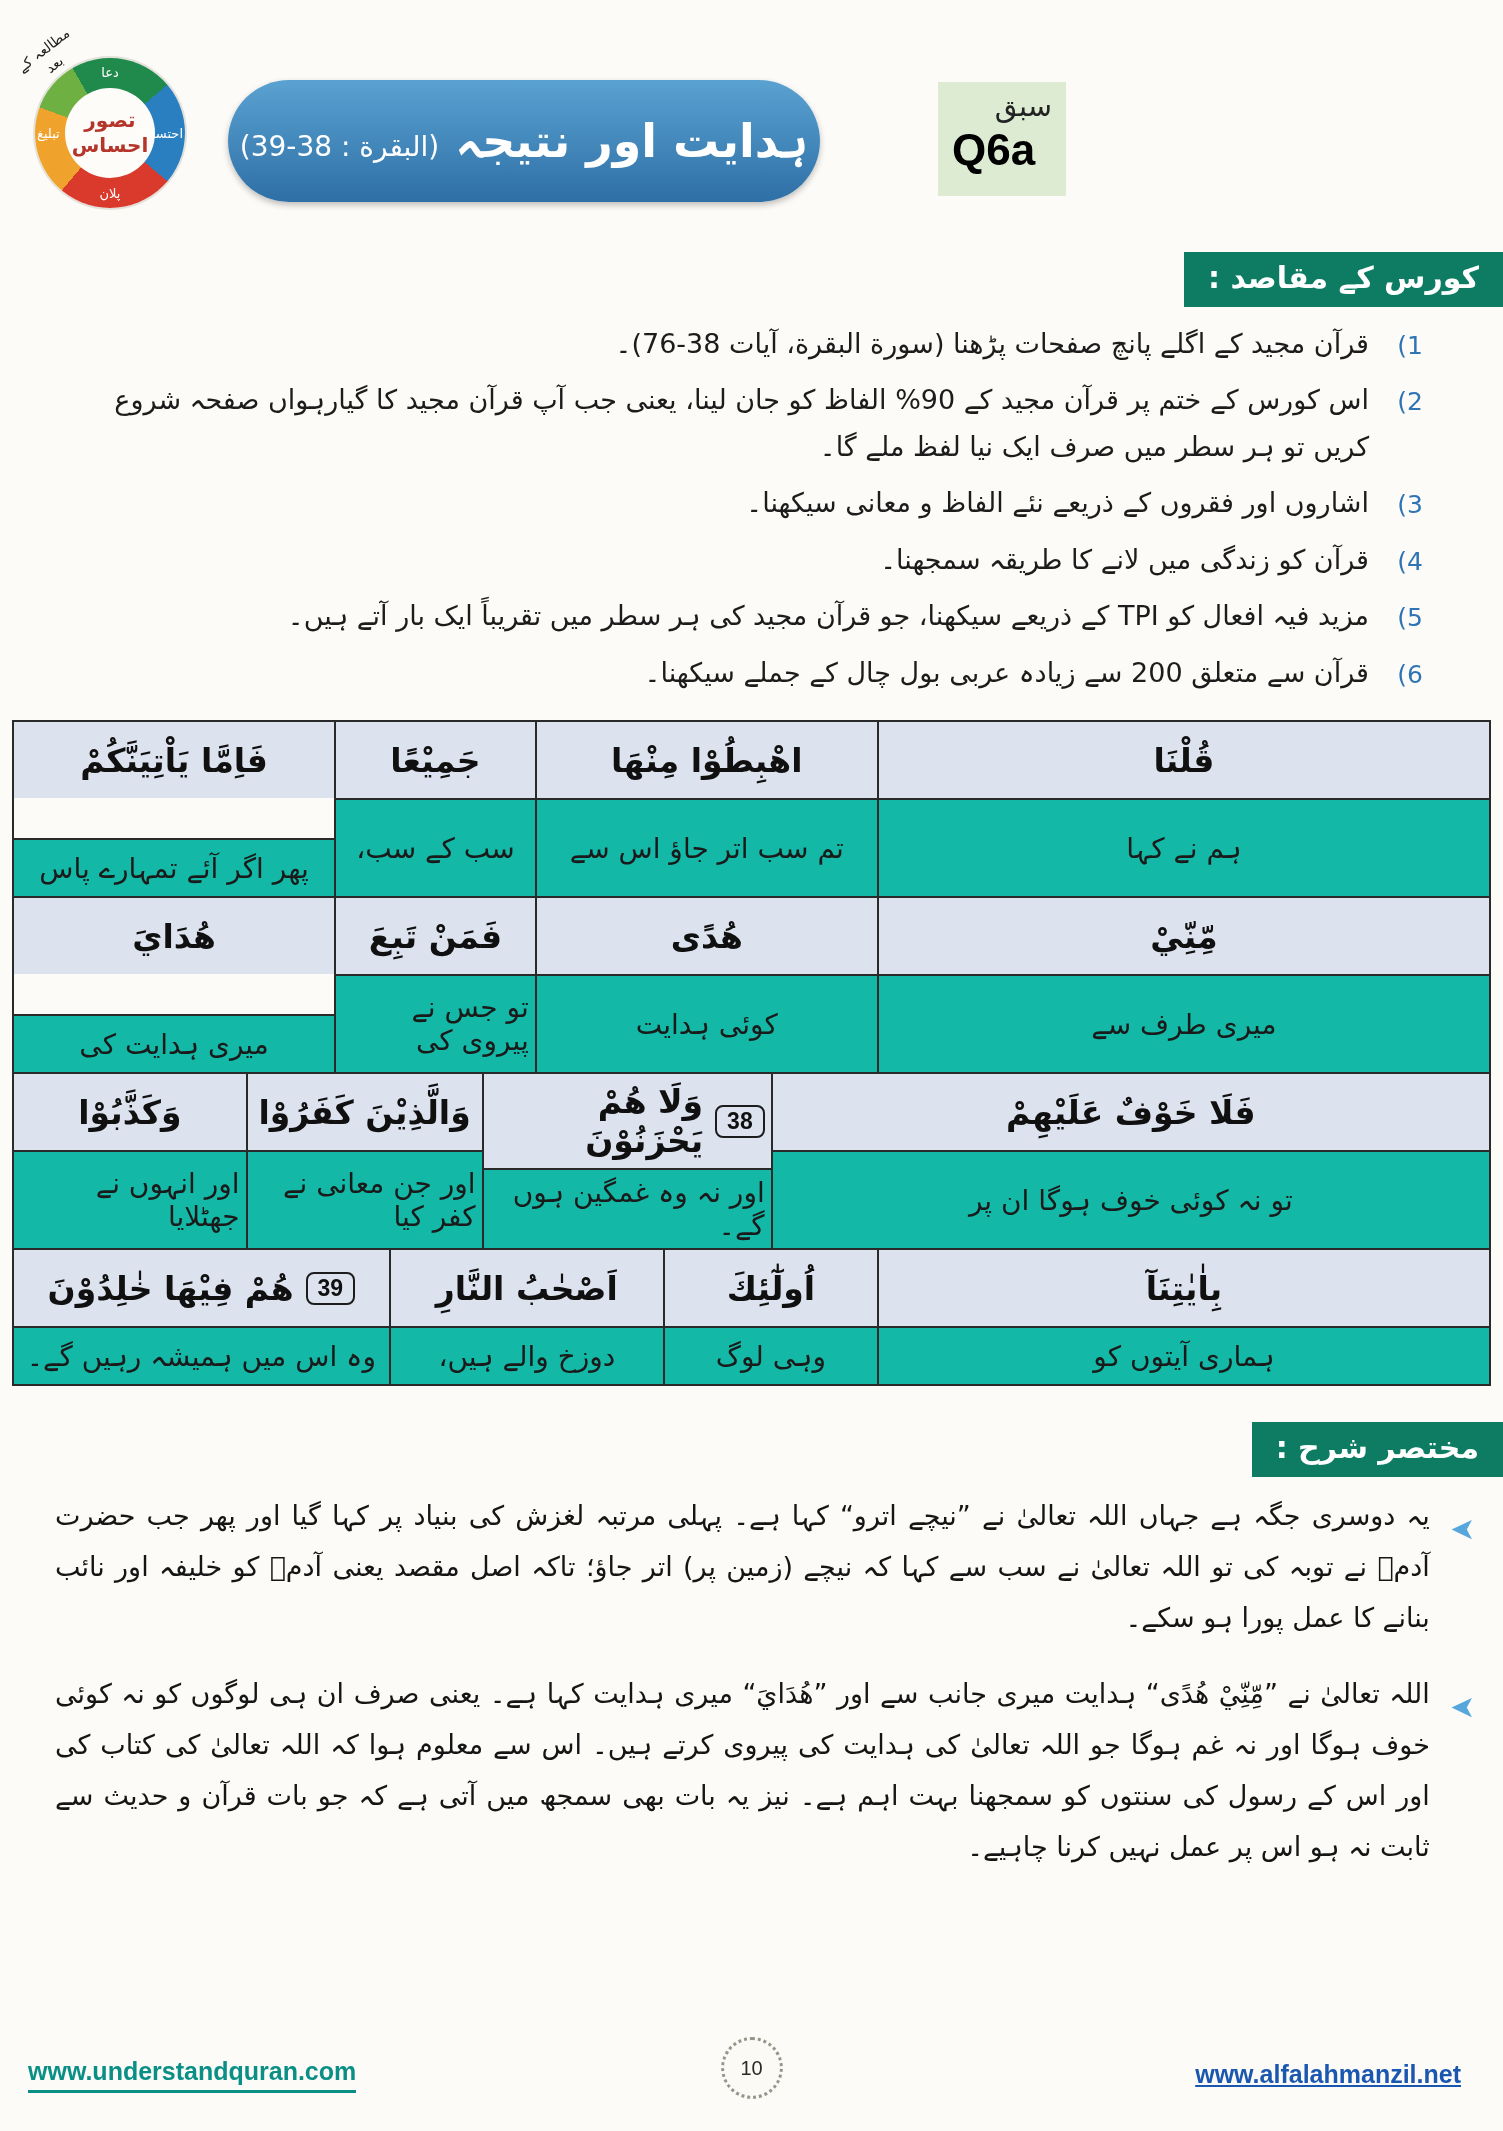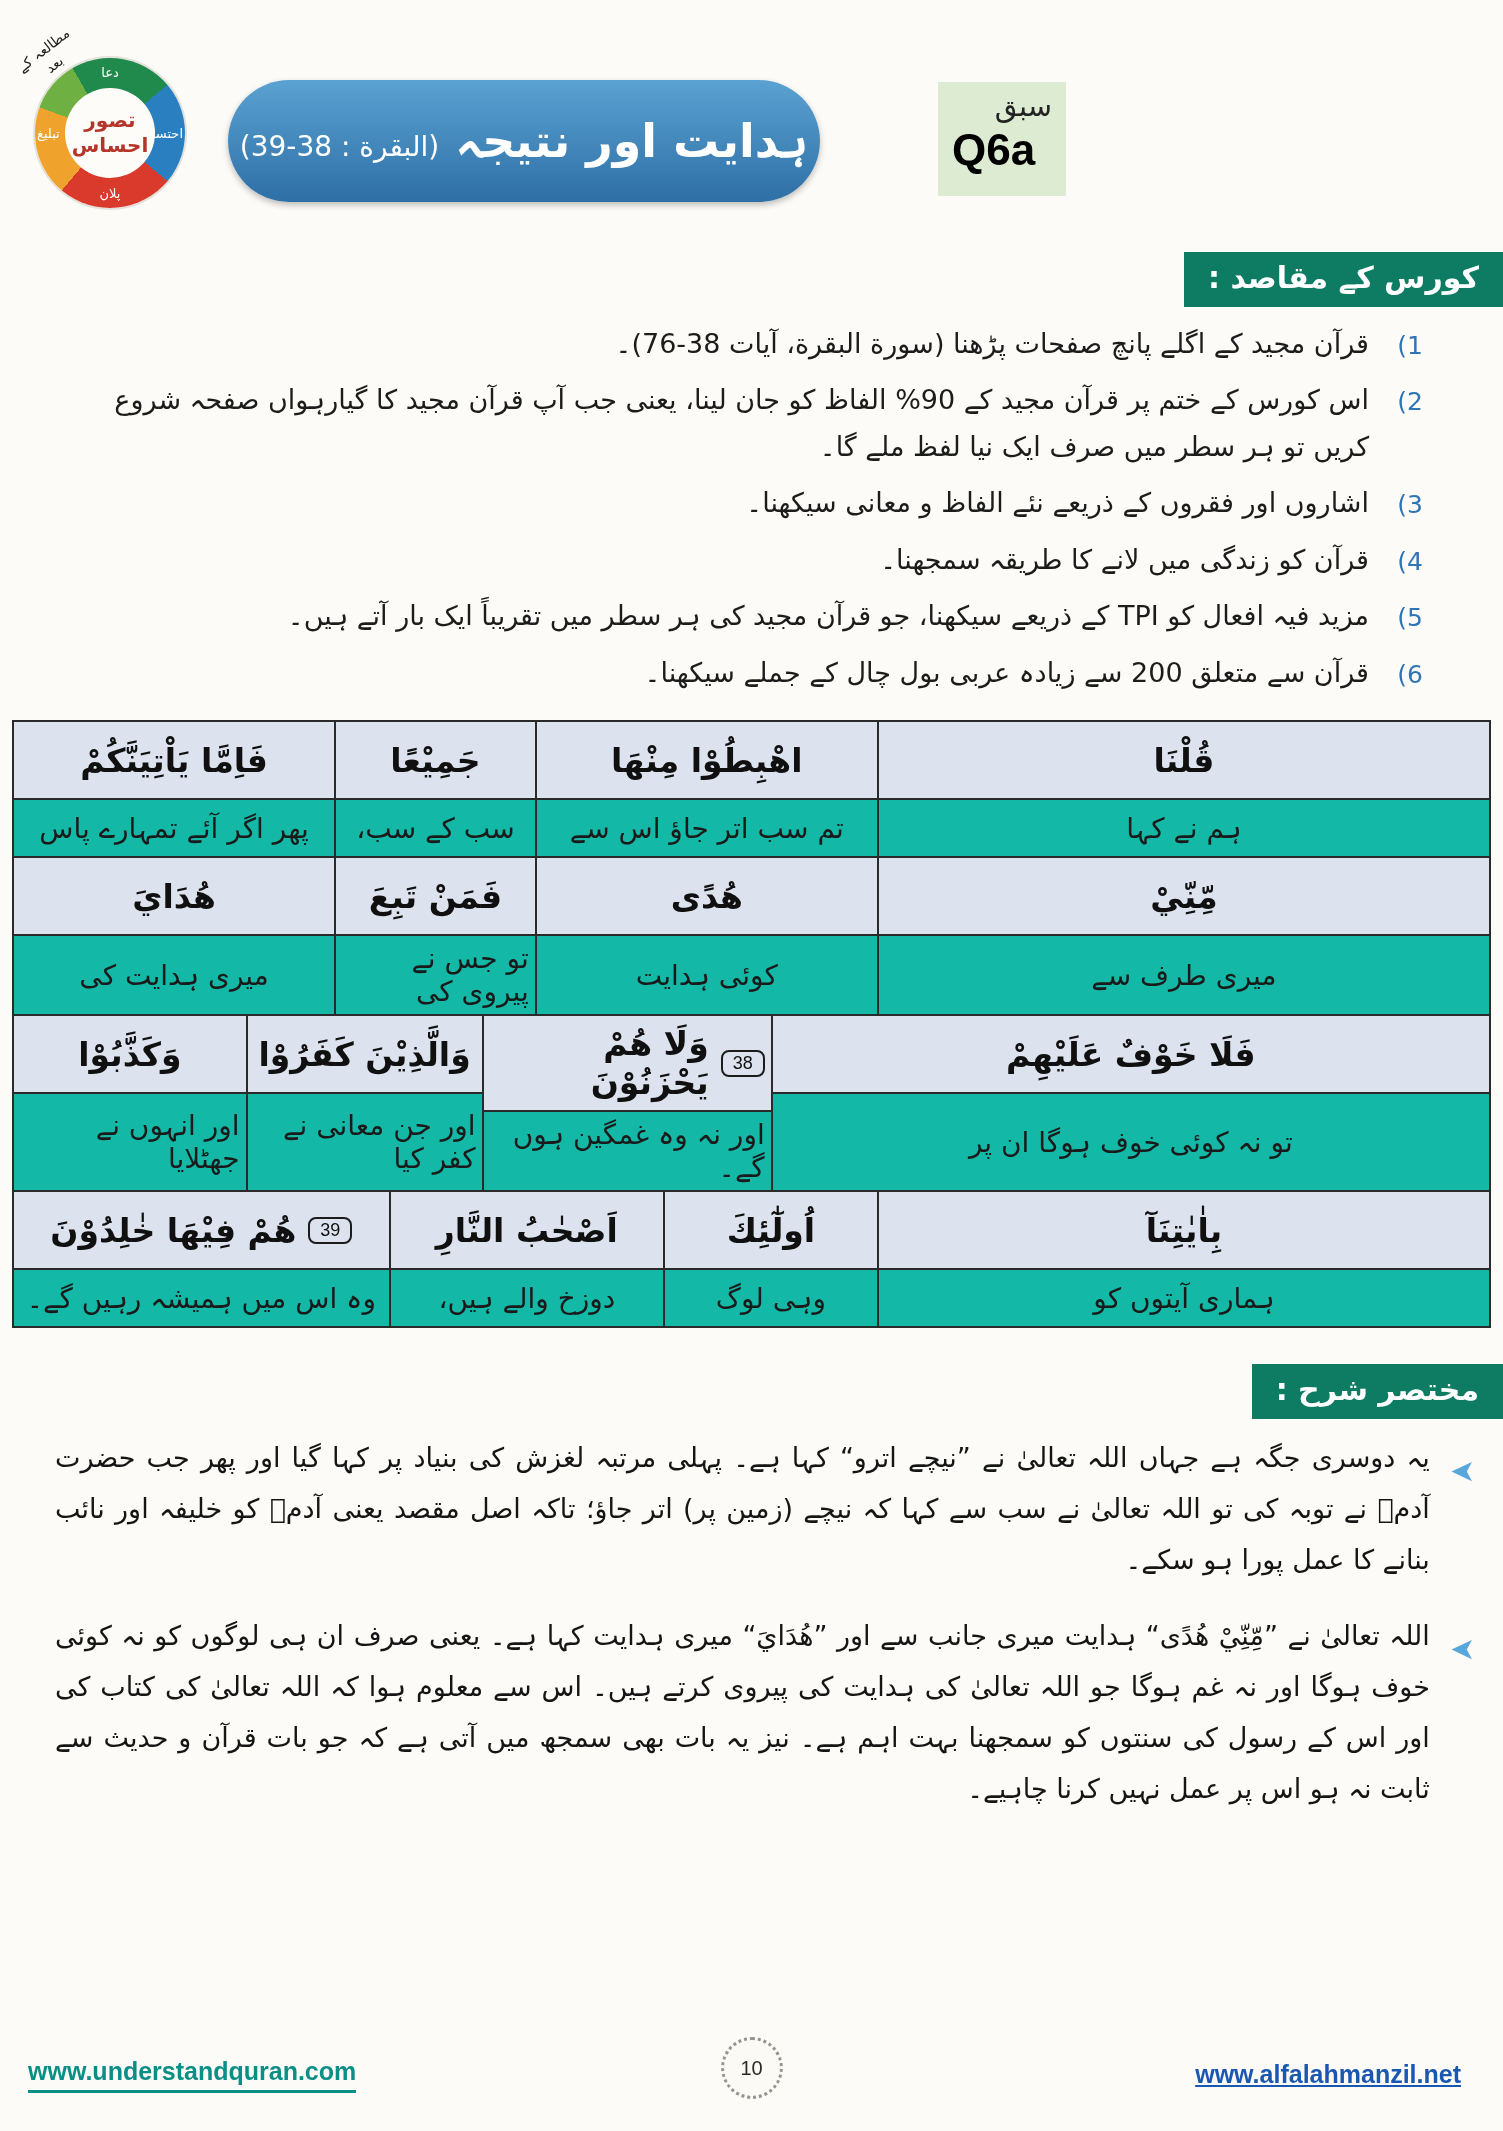--- a/index.html
+++ b/index.html
@@ -54,23 +54,23 @@
   .vocab{margin:24px 12px 0;border:2.5px solid #2a2a2a;}
   .vrow{display:flex;}
   .vrow + .vrow{border-top:2px solid #2a2a2a;}
   .vcell{box-sizing:border-box;border-left:2px solid #2a2a2a;display:flex;flex-direction:column;}
   .vcell:last-child{border-left:none;}
   .ar{background:#dde3ee;min-height:76px;display:flex;align-items:center;justify-content:center;
       gap:12px;font-size:33px;font-weight:bold;color:#101010;padding:8px 6px;box-sizing:border-box;}
   .ur{border-top:2px solid #2a2a2a;min-height:58px;display:flex;align-items:center;
       justify-content:center;font-size:28px;color:#1a1a1a;padding:6px;box-sizing:border-box;
       background:#14b8a6;flex:1;}
-  .badge{border:2px solid #1c1c1c;border-radius:8px;font-size:18px;padding:1px 10px;
-      direction:ltr;font-weight:normal;font-family:"Liberation Sans",sans-serif;}
-  .c-a{flex:0 0 41.5%;} .c-b{flex:0 0 23.2%;} .c-c{flex:0 0 13.6%;} .c-d{flex:0 0 21.7%;}
+  .badge{border:2px solid #1c1c1c;border-radius:8px;font-size:23px;padding:1px 10px;
+      direction:ltr;font-weight:bold;font-family:"Liberation Sans",sans-serif;}
+  .c-a{flex:0 0 41.5%;} .c-b{flex:0 0 23.2%;} .c-c{flex:0 0 13.6%;} .c-d{flex:0 0 21.7%;gap:40px;}
   .c-e{flex:0 0 48.7%;} .c-f{flex:0 0 19.6%;} .c-g{flex:0 0 16%;}  .c-h{flex:0 0 15.7%;}
   .c-i{flex:0 0 14.5%;} .c-j{flex:0 0 18.6%;} .c-k{flex:0 0 25.4%;}
 
   
   .exp-section{margin-top:36px;}
   .exp-item{display:flex;gap:20px;margin:0 28px 26px 55px;font-size:27px;line-height:1.88;
         color:#151515;text-align:justify;}
   .arrow-icon{flex:0 0 auto;color:#58a7dc;font-size:30px;display:inline-block;
         transform:scaleX(-1);margin-top:10px;}
   .exp-text{flex:1;}

